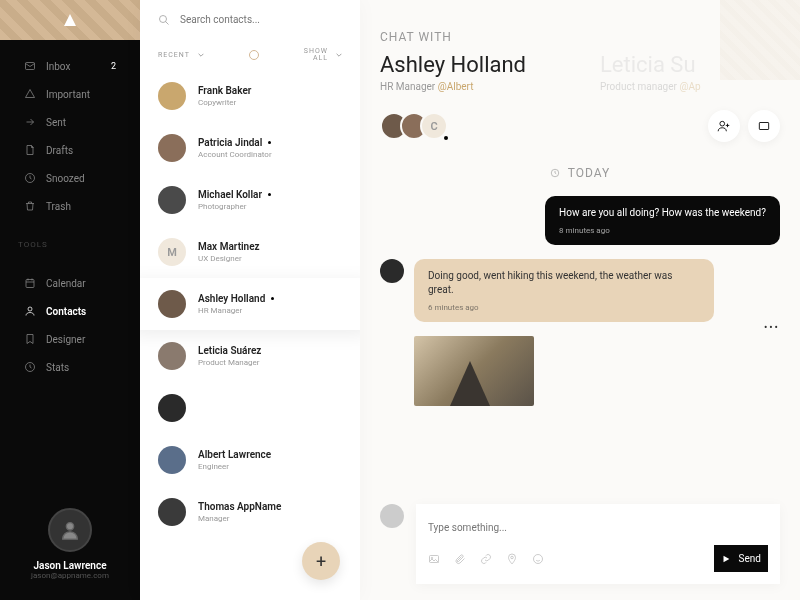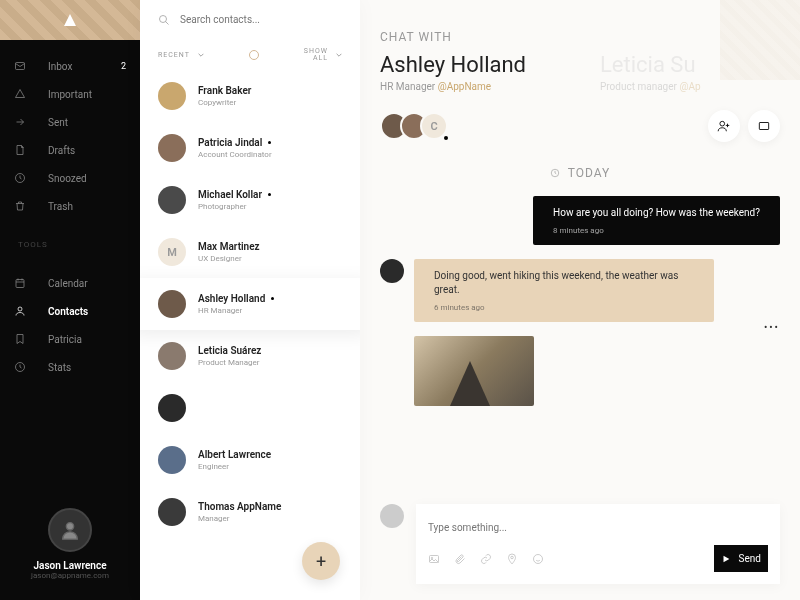--- a/index.html
+++ b/index.html
@@ -2,21 +2,21 @@
 <html><head>
 <meta charset="utf-8">
 <style>
 *{margin:0;padding:0;box-sizing:border-box;font-family:-apple-system,BlinkMacSystemFont,"Segoe UI",Roboto,sans-serif}
 body{width:800px;height:600px;overflow:hidden;display:flex;background:#fbfaf8}
 .sidebar{width:140px;background:#0a0a0a;color:#666;display:flex;flex-direction:column;flex-shrink:0}
 .logo{height:40px;background:repeating-linear-gradient(45deg,#d4b896,#d4b896 8px,#c9ad8a 8px,#c9ad8a 16px);display:flex;align-items:center;justify-content:center}
 .logo svg{width:18px;height:18px;fill:#fff}
 .nav-section{padding:12px 0}
 .nav-header{font-size:8px;color:#444;padding:8px 18px;letter-spacing:1px}
-.nav-item{display:flex;align-items:center;padding:8px 14px;font-size:10px;color:#888;cursor:pointer;gap:22px}
+.nav-item{display:flex;align-items:center;padding:8px 24px;font-size:10px;color:#888;cursor:pointer;gap:10px}
 .nav-item.active{color:#fff;font-weight:600}
 .nav-item .icon{width:12px;height:12px;display:flex;align-items:center;justify-content:center}
 .nav-item .badge{margin-left:auto;font-size:9px;color:#fff}
 .user-section{margin-top:auto;padding:20px 18px;text-align:center}
 .user-avatar{width:44px;height:44px;border-radius:50%;background:#333;margin:0 auto 8px;border:2px solid #444;display:flex;align-items:center;justify-content:center}
 .user-avatar svg{width:22px;height:22px;fill:#888}
 .user-name{font-size:10px;color:#fff;font-weight:600}
 .user-email{font-size:8px;color:#555}
 .contacts-panel{width:220px;background:#fff;display:flex;flex-direction:column;flex-shrink:0;box-shadow:0 0 20px rgba(0,0,0,0.03)}
 .search-bar{display:flex;align-items:flex-start;padding:14px 18px;gap:10px}
@@ -48,21 +48,21 @@
 .chat-avatars .av:first-child{margin-left:0}
 .chat-actions{position:absolute;right:20px;display:flex;gap:8px}
 .action-btn{width:32px;height:32px;border-radius:50%;background:#fff;display:flex;align-items:center;justify-content:center;box-shadow:0 2px 8px rgba(0,0,0,0.05);cursor:pointer}
 .status-dot{width:4px;height:4px;background:#000;border-radius:50%;margin-left:-4px;margin-top:24px}
 .chat-body{flex:1;padding:10px 20px;overflow:hidden}
 .today-divider{display:flex;align-items:center;justify-content:center;gap:8px;font-size:12px;color:#999;letter-spacing:1px;margin-bottom:16px}
 .msg{margin-bottom:14px}
 .msg.right{display:flex;justify-content:flex-end}
 .msg.left{display:flex;align-items:flex-start;gap:10px}
 .msg-avatar{width:24px;height:24px;border-radius:50%;flex-shrink:0}
-.bubble{padding:10px 20px;border-radius:2px;max-width:300px}
+.bubble{padding:10px 14px;border-radius:10px;max-width:300px}
 .bubble.dark{background:#0a0a0a;color:#fff}
 .bubble.tan{background:#e8d4b8;color:#333}
 .bubble-text{font-size:10px;line-height:1.4}
 .bubble-time{font-size:8px;opacity:0.6;margin-top:6px}
 .msg-image{width:120px;height:70px;background:linear-gradient(135deg,#d4c4a8 0%,#8a7a5e 50%,#5a5248 100%);margin-left:34px;margin-top:6px;border-radius:2px;position:relative;overflow:hidden}
 .msg-image::after{content:"";position:absolute;bottom:0;left:30%;width:40px;height:45px;background:#3a3530;clip-path:polygon(50% 0,0 100%,100% 100%)}
 .composer{display:flex;align-items:flex-start;padding:16px 20px;gap:12px}
 .composer-avatar{width:24px;height:24px;border-radius:50%;background:#ccc;flex-shrink:0}
 .composer-box{flex:1;background:#fff;padding:12px;box-shadow:0 2px 12px rgba(0,0,0,0.04)}
 .composer-input{border:none;outline:none;width:100%;font-size:10px;color:#999;margin-bottom:12px}
@@ -153,21 +153,21 @@
           </svg>
         </span>
       <span>Contacts</span>
     </div>
     <div class="nav-item">
       <span class="icon">
           <svg viewBox="0 0 24 24">
             <path d="M6 3v18l6-4 6 4V3z"></path>
           </svg>
         </span>
-      <span>Patricia</span>
+      <span>Designer</span>
     </div>
     <div class="nav-item">
       <span class="icon">
           <svg viewBox="0 0 24 24">
             <circle cx="12" cy="12" r="9"></circle>
             <path d="M12 7v5l3 2"></path>
           </svg>
         </span>
       <span>Stats</span>
     </div>
@@ -268,21 +268,21 @@
     </div>
   <div class="fab">+</div>
 </div>
 
 <div class="chat-panel">
   <div class="chat-header">
     <div class="chat-header-bg"></div>
     <div class="chat-person">
       <div class="chat-label">CHAT WITH</div>
       <div class="chat-name">Ashley Holland</div>
-      <div class="chat-role"><span>HR Manager</span> <span class="handle">@AppName</span></div>
+      <div class="chat-role"><span>HR Manager</span> <span class="handle">@Albert</span></div>
     </div>
     <div class="chat-person" style="opacity:0.35">
       <div class="chat-label">&nbsp;</div>
       <div class="chat-name faded">Leticia Su</div>
       <div class="chat-role"><span>Product manager</span> <span class="handle">@Ap</span></div>
     </div>
   </div>
   <div class="chat-avatars">
     <div class="av" style="background:#6e5a4a"></div>
     <div class="av" style="background:#8a6e5a"></div>

